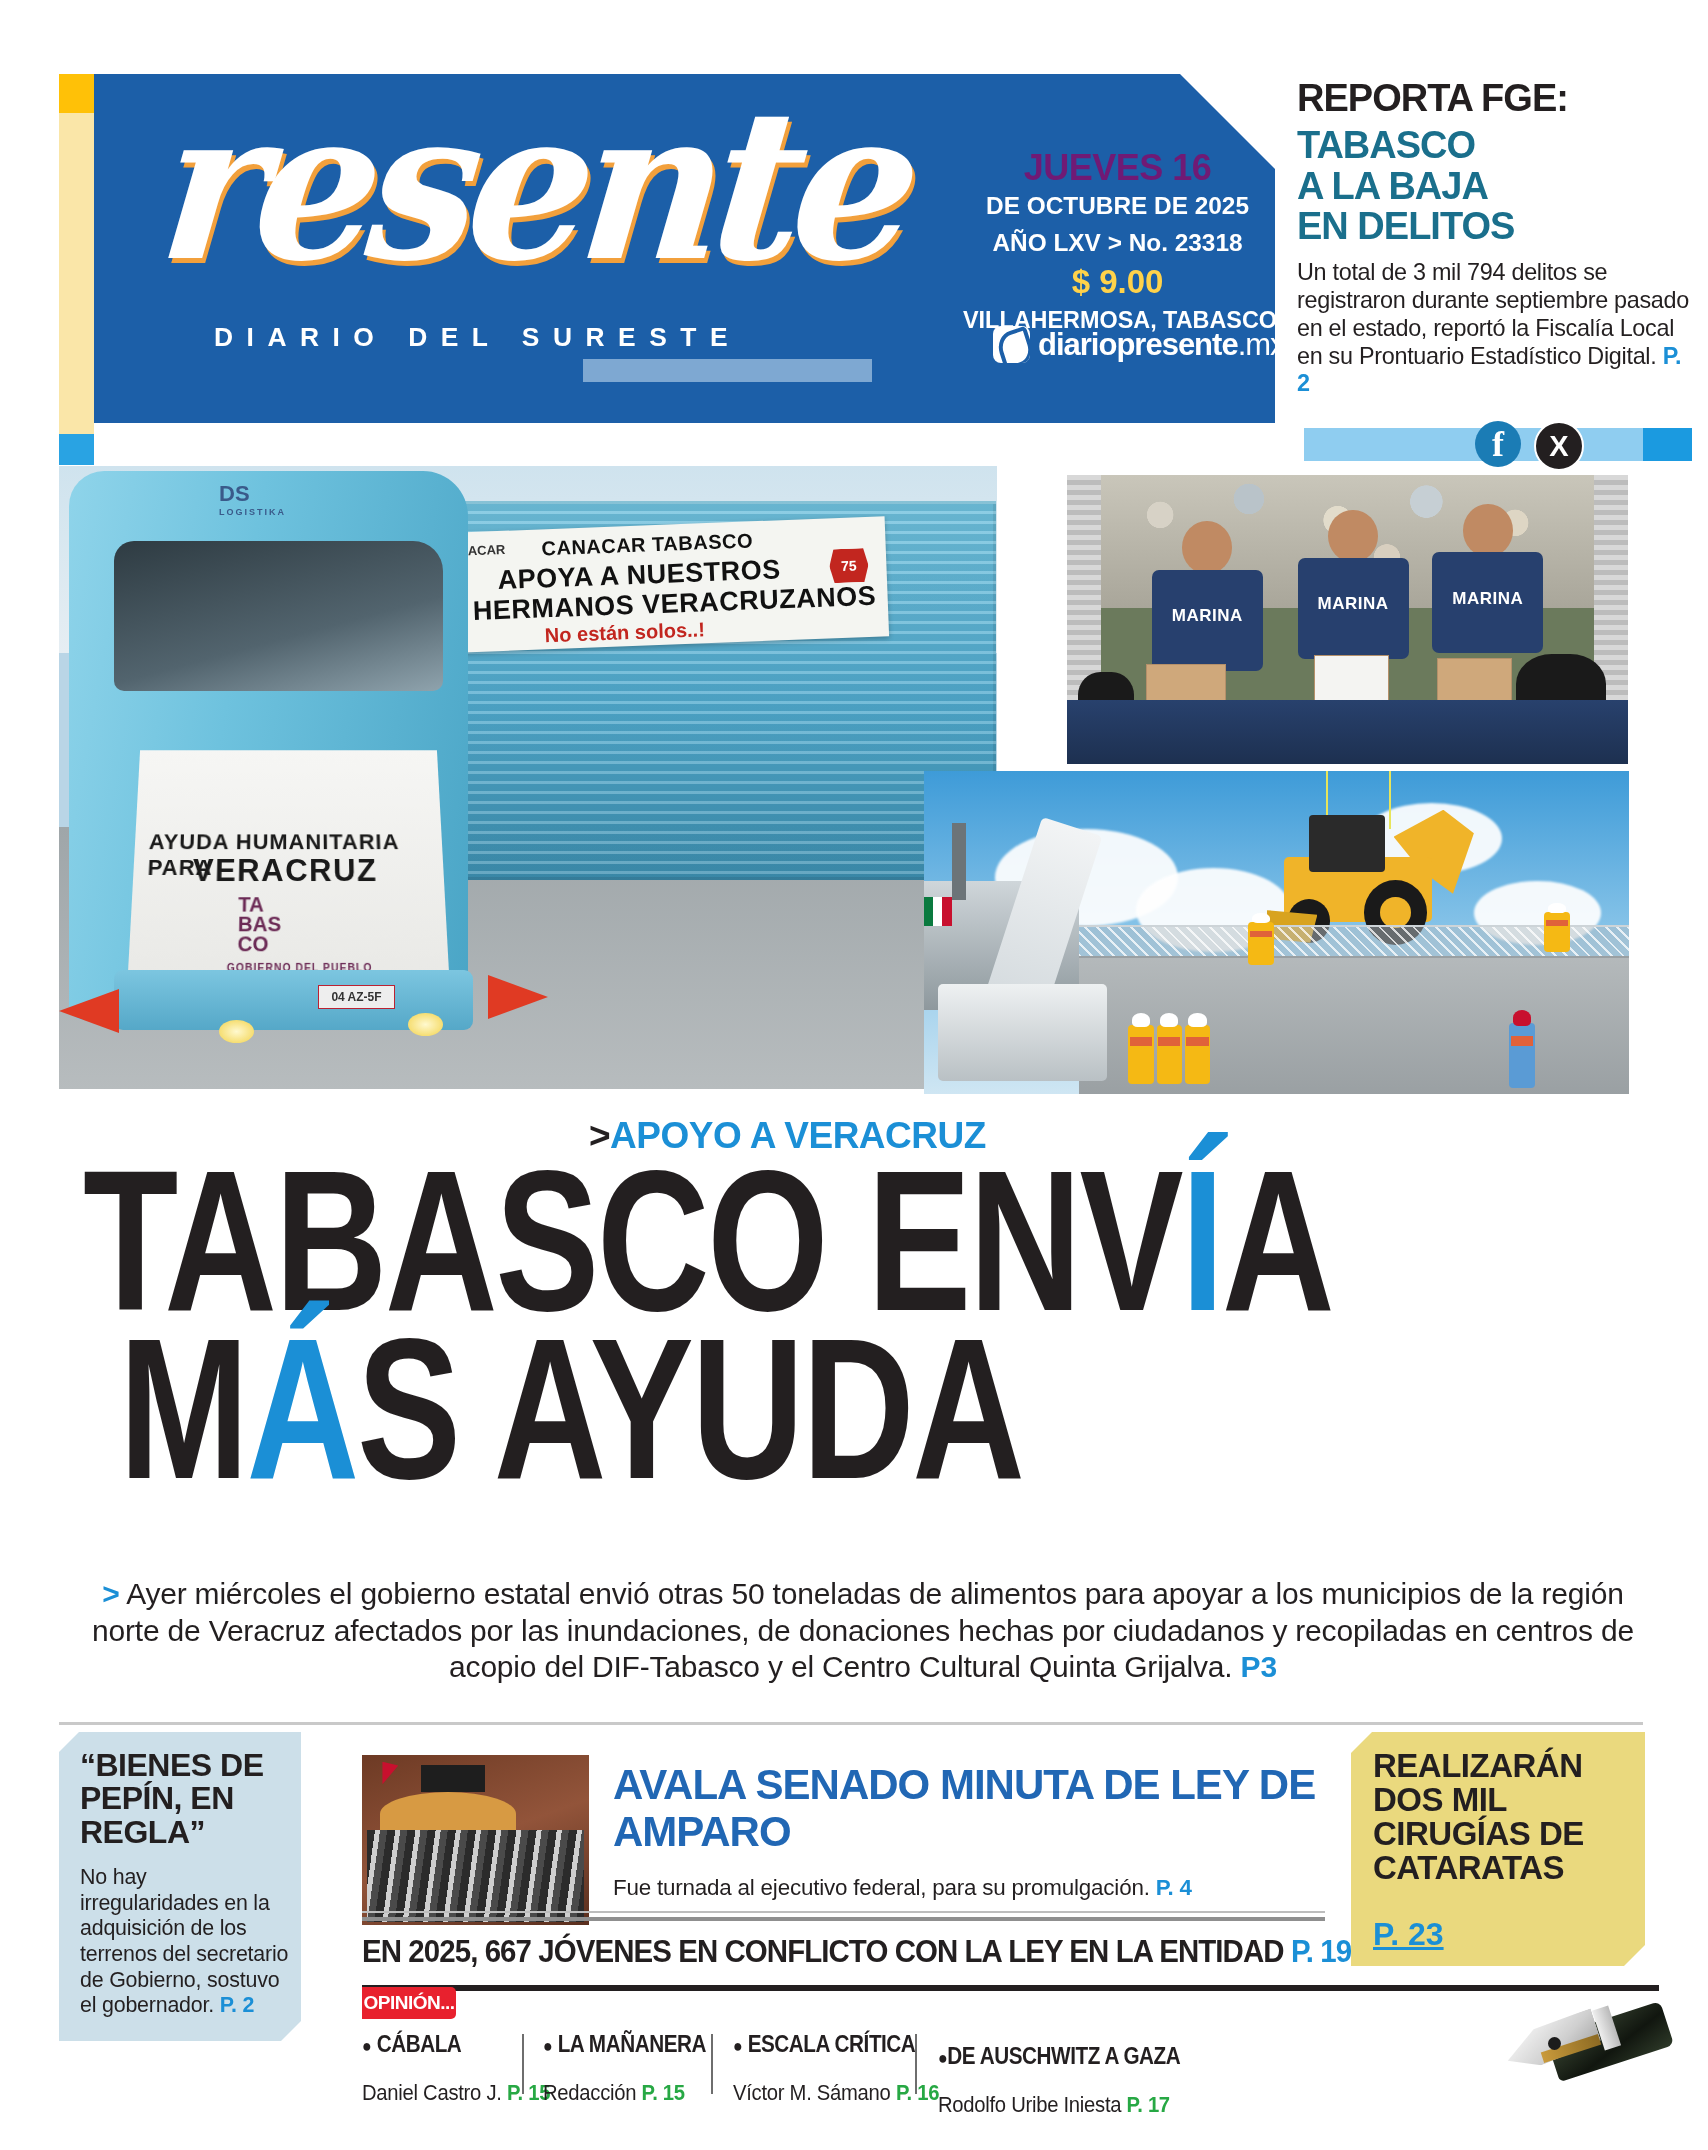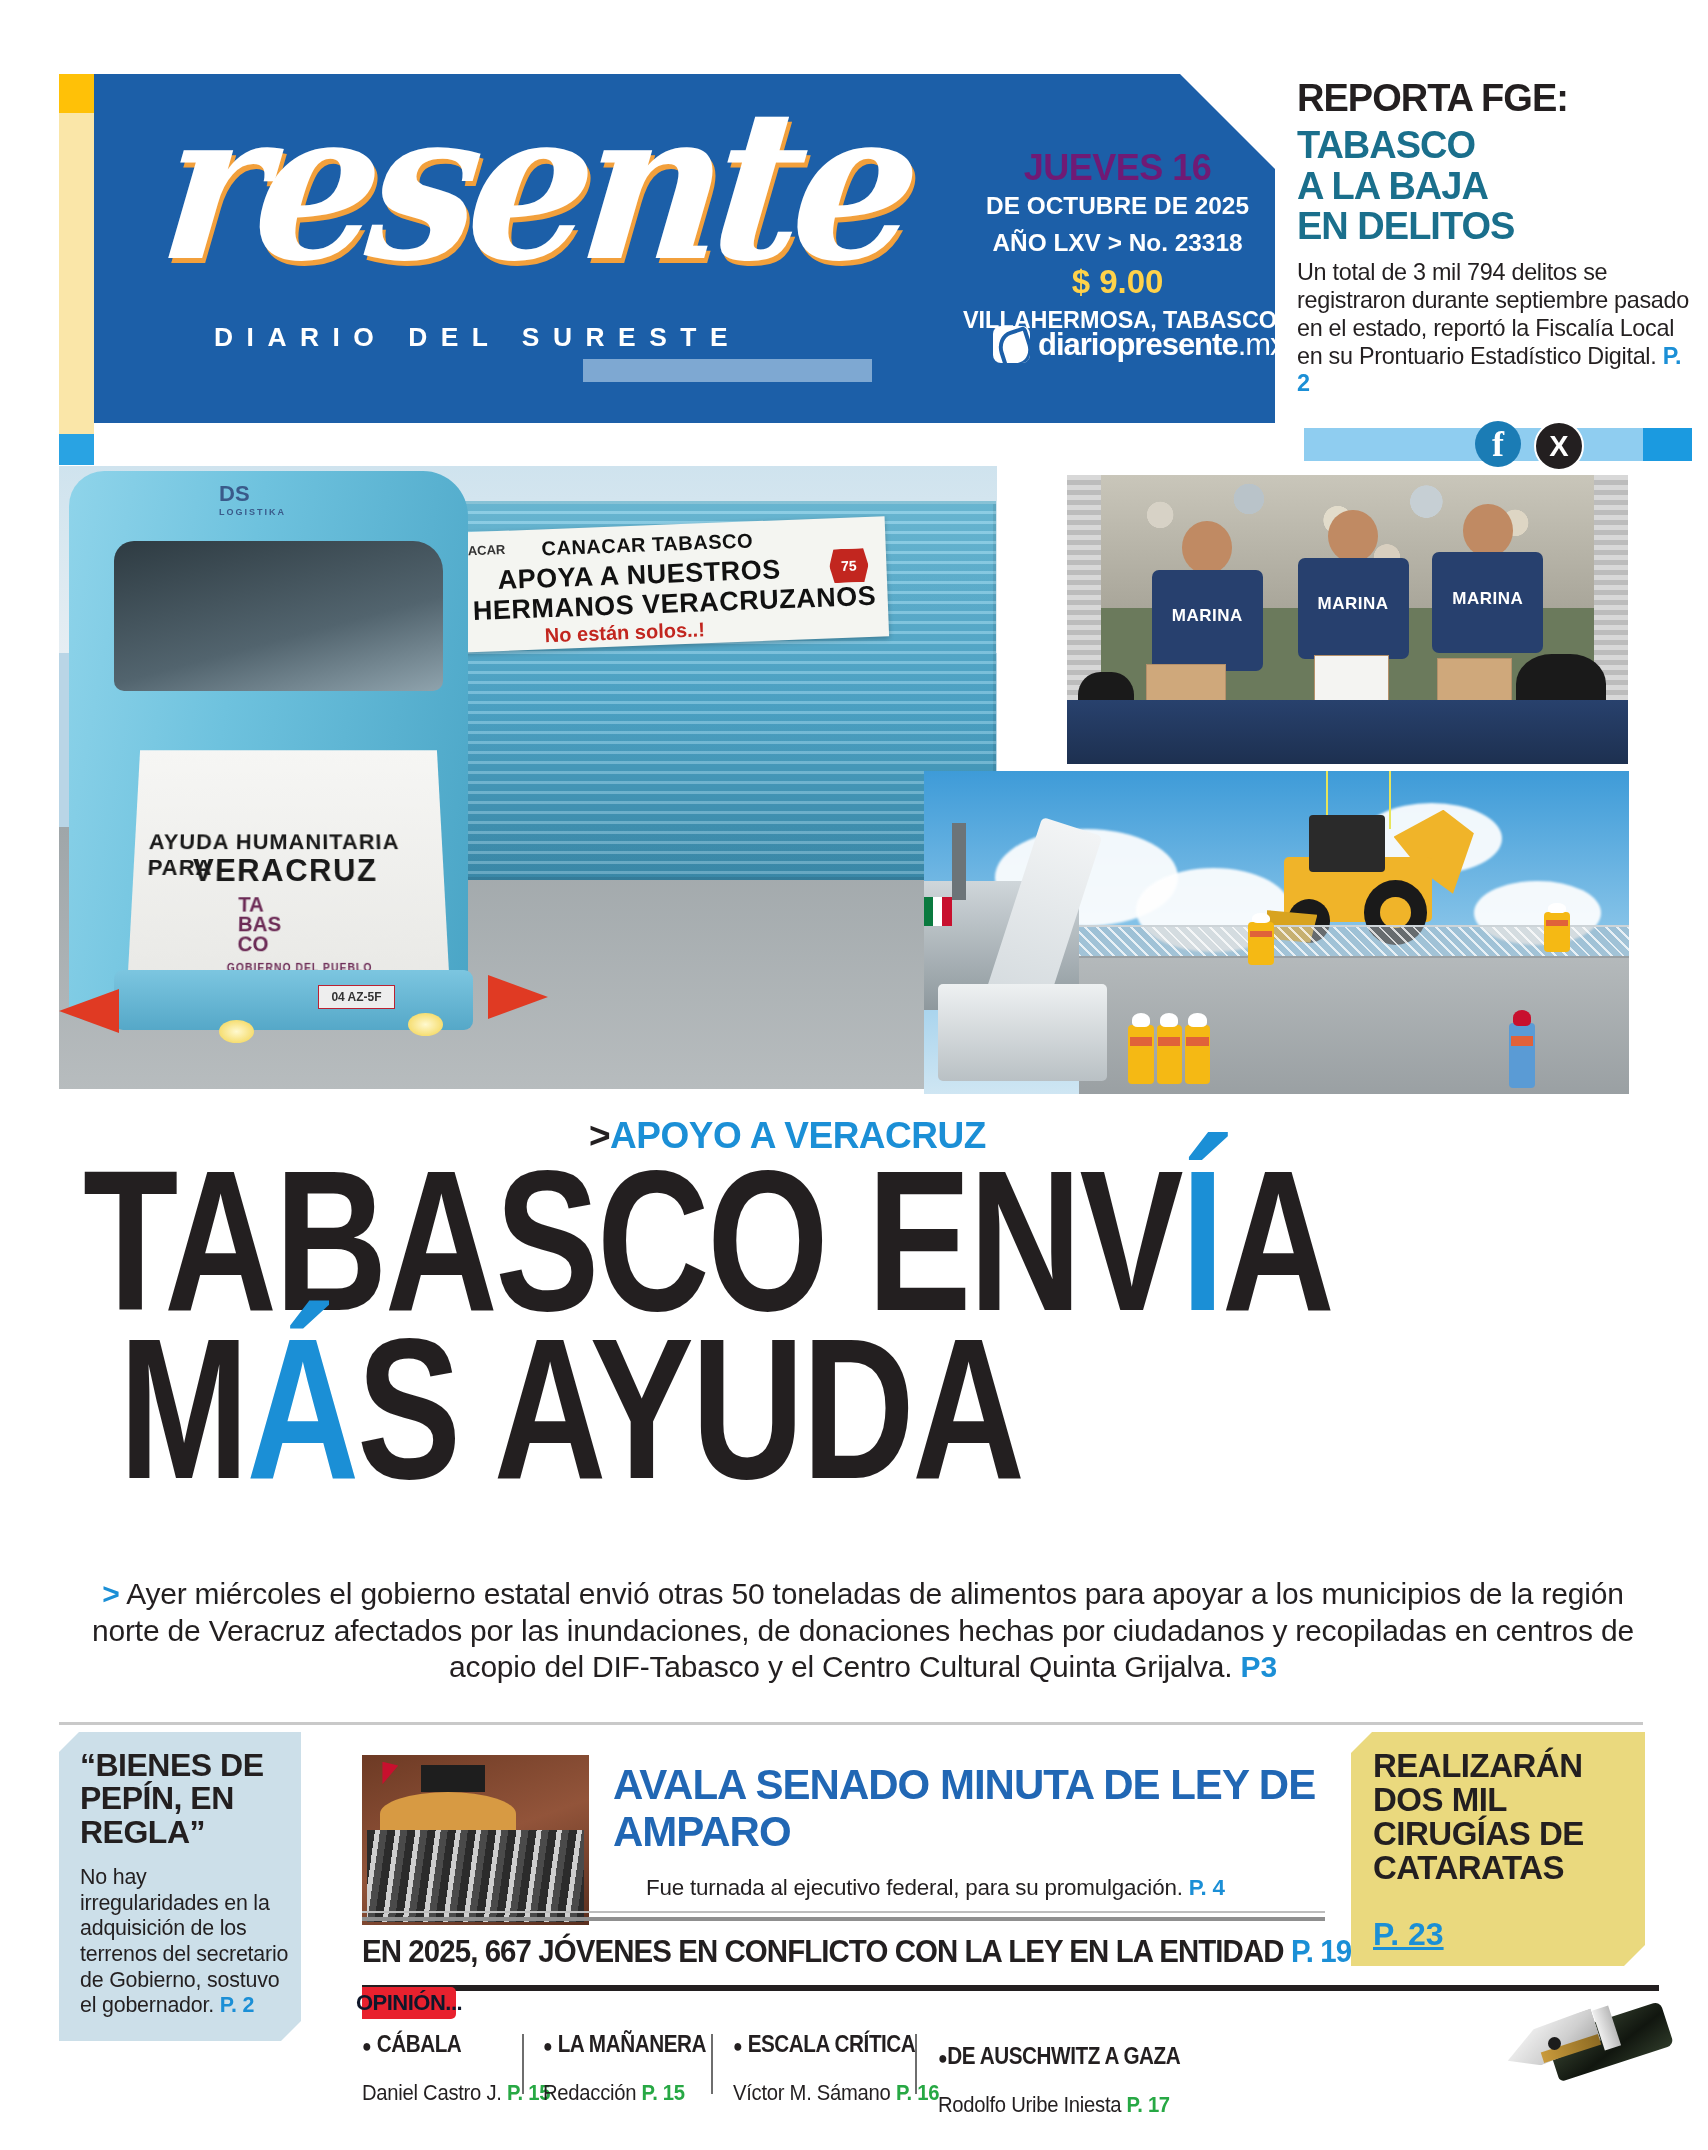--- a/index.html
+++ b/index.html
@@ -189,39 +189,39 @@
   
   #senate-photo{left:362px;top:1755px;width:227px;height:170px;overflow:hidden;background:#8a3a22;}
   .sn-wall{position:absolute;inset:0;background:linear-gradient(160deg,#6d3a24,#92543a 50%,#5a2f1e);}
   .sn-dais{position:absolute;left:8%;top:22%;width:60%;height:26%;background:#d79a43;border-radius:50% 50% 4px 4px;}
   .sn-screen{position:absolute;left:26%;top:6%;width:28%;height:16%;background:#1e1e1e;}
   .sn-flag{position:absolute;left:9%;top:4%;width:7%;height:22%;background:#c8102e;clip-path:polygon(0 0,100% 10%,0 60%);}
   .sn-seats{position:absolute;left:2%;top:44%;right:2%;bottom:2%;
     background:repeating-linear-gradient(98deg,#2b2b2b 0 8px,#cfcfcf 8px 13px,#4a4a4a 13px 20px),
                repeating-linear-gradient(0deg,rgba(0,0,0,.25) 0 9px,rgba(255,255,255,.12) 9px 18px);}
   #senate-head{left:613px;top:1761px;width:708px;font-size:42px;font-weight:700;color:#2167b4;line-height:1.13;letter-spacing:-1px;}
-  #senate-sub{left:613px;top:1875px;width:708px;font-size:22.4px;color:#231f20;letter-spacing:-0.2px;margin-left:33px;}
+  #senate-sub{left:613px;top:1875px;width:708px;font-size:22.4px;color:#231f20;letter-spacing:-0.2px;}
   #senate-sub .pg{color:#1b8fd6;font-weight:700;}
 
   #rule-mid1{left:362px;top:1911px;width:963px;height:2px;background:#bdbdbd;}
   #rule-mid2{left:362px;top:1917px;width:963px;height:3.5px;background:#8f8f8f;}
   #brief-line{left:362px;top:1933px;width:963px;font-size:32px;font-weight:700;color:#231f20;letter-spacing:-1px;
     transform:scaleX(0.92);transform-origin:left top;white-space:nowrap;}
   #brief-line .pg{color:#1b8fd6;}
   #rule-bot{left:362px;top:1985px;width:1297px;height:6px;background:#231f20;}
 
   
   #box-cat{left:1351px;top:1732px;width:294px;height:234px;background:#ead97e;
     clip-path:polygon(21px 0,294px 0,294px 213px,273px 234px,0 234px,0 21px);}
   #cat-title{left:1373px;top:1749px;width:259px;font-size:33px;font-weight:700;color:#231f20;line-height:1.03;letter-spacing:-0.5px;}
   #cat-pg{left:1373px;top:1916px;font-size:32px;font-weight:700;color:#1b8fd6;text-decoration:underline;}
 
   
   #op-badge{left:362px;top:1987px;width:94px;height:32px;background:#e8212e;border-radius:0 5px 5px 0;
-    display:flex;align-items:center;justify-content:center;color:#0f172a;font-size:22px;font-weight:700;letter-spacing:-0.5px;}
+    display:flex;align-items:center;justify-content:center;color:#ffffff;font-size:19px;font-weight:700;letter-spacing:-0.5px;}
   .op-col{top:2031px;width:239px;}
   .op-name{font-size:23px;font-weight:700;color:#231f20;letter-spacing:-0.5px;transform:scaleX(.9);transform-origin:left top;white-space:nowrap;}
   .op-name .dot{font-size:18px;}
   .op-by{margin-top:22px;font-size:22px;color:#231f20;letter-spacing:-0.3px;transform:scaleX(.92);transform-origin:left top;white-space:nowrap;}
   .op-by .pg{color:#27a844;font-weight:700;}
   #op1{left:362px;}
   #op2{left:543px;}
   #op3{left:733px;}
   #op4{left:938px;margin-top:12px;}
   .op-div{top:2034px;width:1.5px;height:60px;background:#6e6e6e;}

